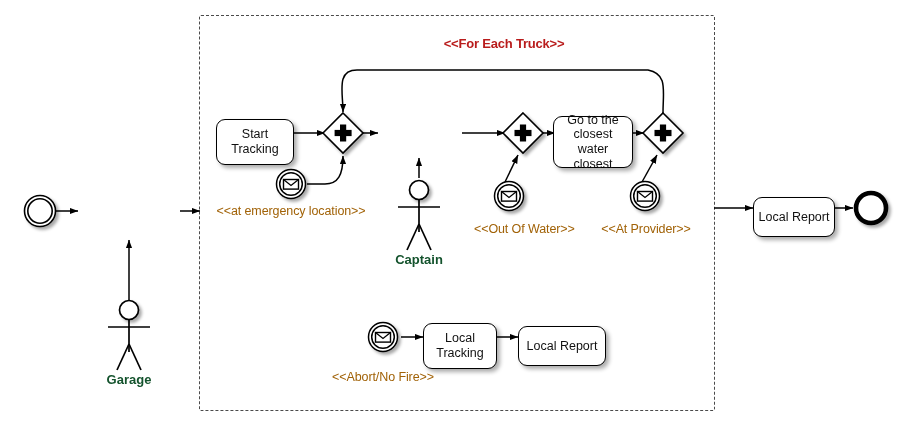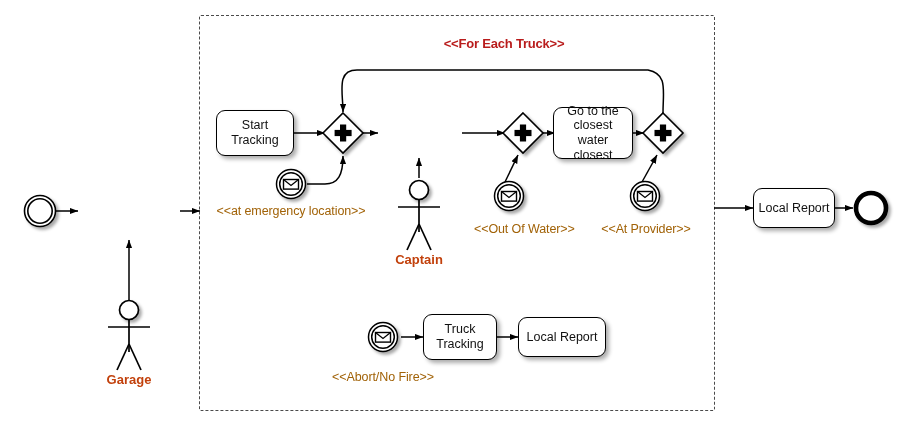--- a/index.html
+++ b/index.html
@@ -57,27 +57,28 @@
     background: #ffffff;
     display: flex;
     align-items: center;
     justify-content: center;
     text-align: center;
     font-size: 12.5px;
     color: #111;
     line-height: 1.18;
     padding: 2px 4px;
     box-shadow: 3px 3px 4px rgba(0,0,0,0.33);
+    margin-top: 9px;
   }
   .actor-label {
     position: absolute;
     text-align: center;
     font-size: 13px;
     font-weight: bold;
-    color: #c2410c;
+    color: #14532d;
     white-space: nowrap;
   }
 
   
   .stereo {
     position: absolute;
     text-align: center;
     font-size: 12.5px;
     color: #a16207;
     white-space: nowrap;
@@ -233,21 +234,21 @@
 
 
   <div class="task" style="left:553px; top:107px; width:80px; height:52px;">
     <span>
       <span>Go to the</span><br><span>closest water</span><br><span>closest</span>
     </span>
   </div>
 
   <div class="task" style="left:423px; top:314px; width:74px; height:46px;">
     <span>
-      <span>Truck</span><br><span>Tracking</span>
+      <span>Local</span><br><span>Tracking</span>
     </span>
   </div>
 
   <div class="task" style="left:518px; top:317px; width:88px; height:40px;">
     <span>Local Report</span>
   </div>
 
   <div class="task" style="left:753px; top:188px; width:82px; height:40px;">
     <span>Local Report</span>
   </div>

